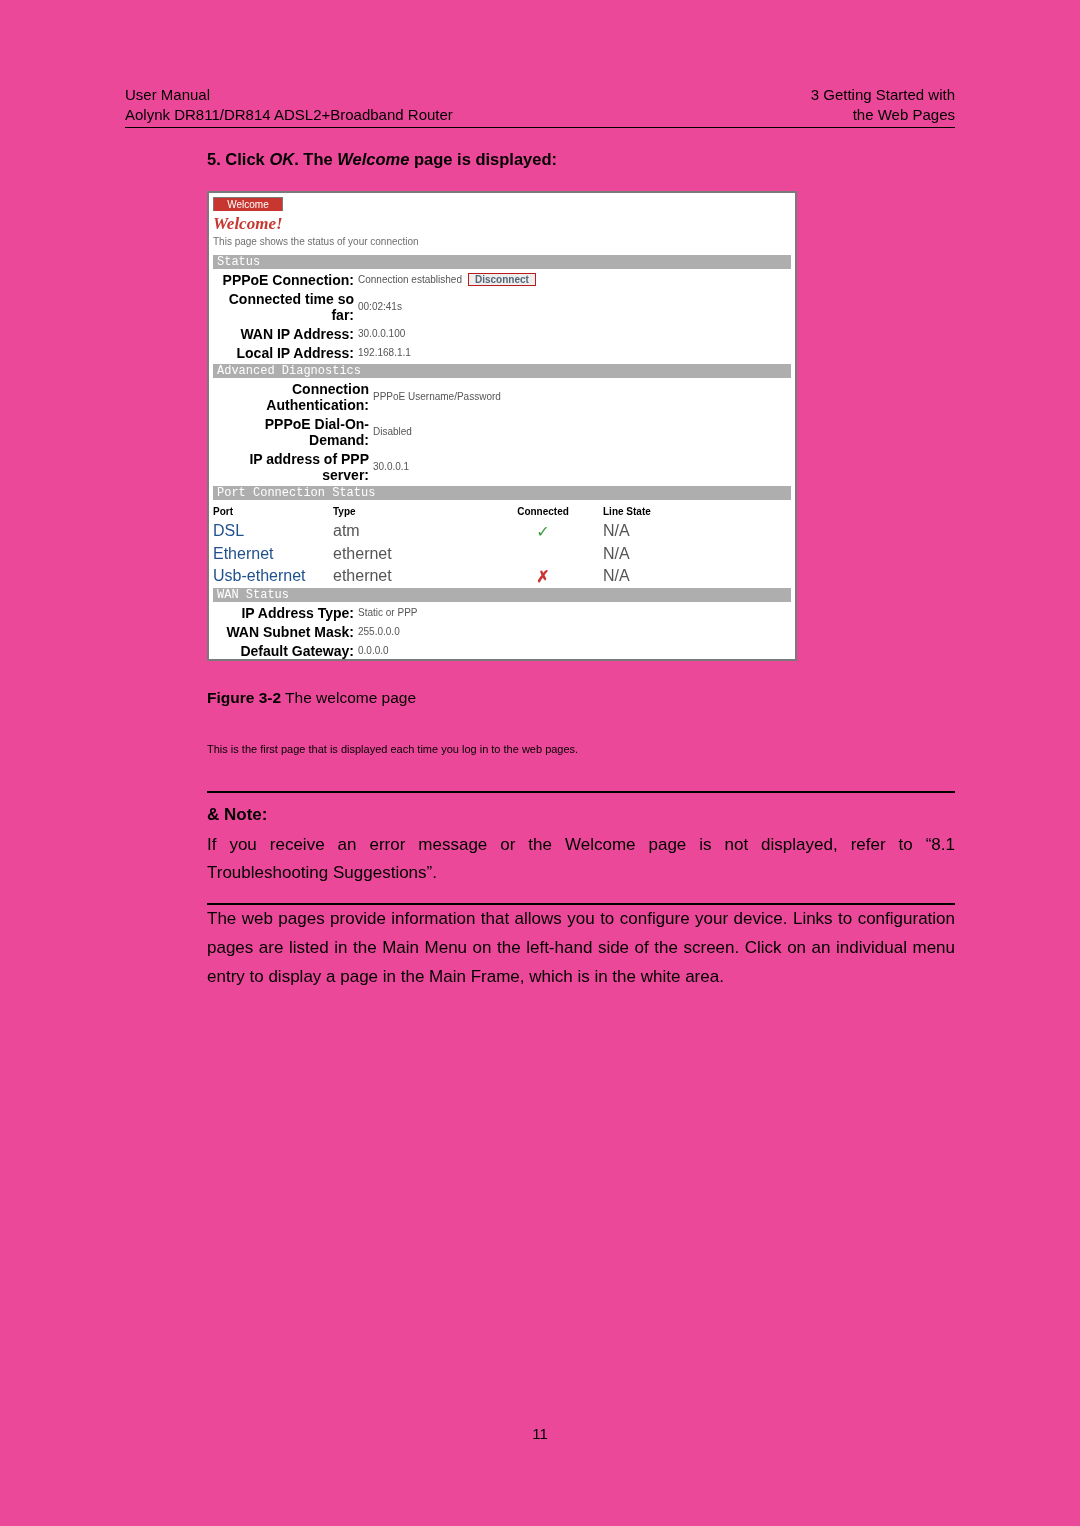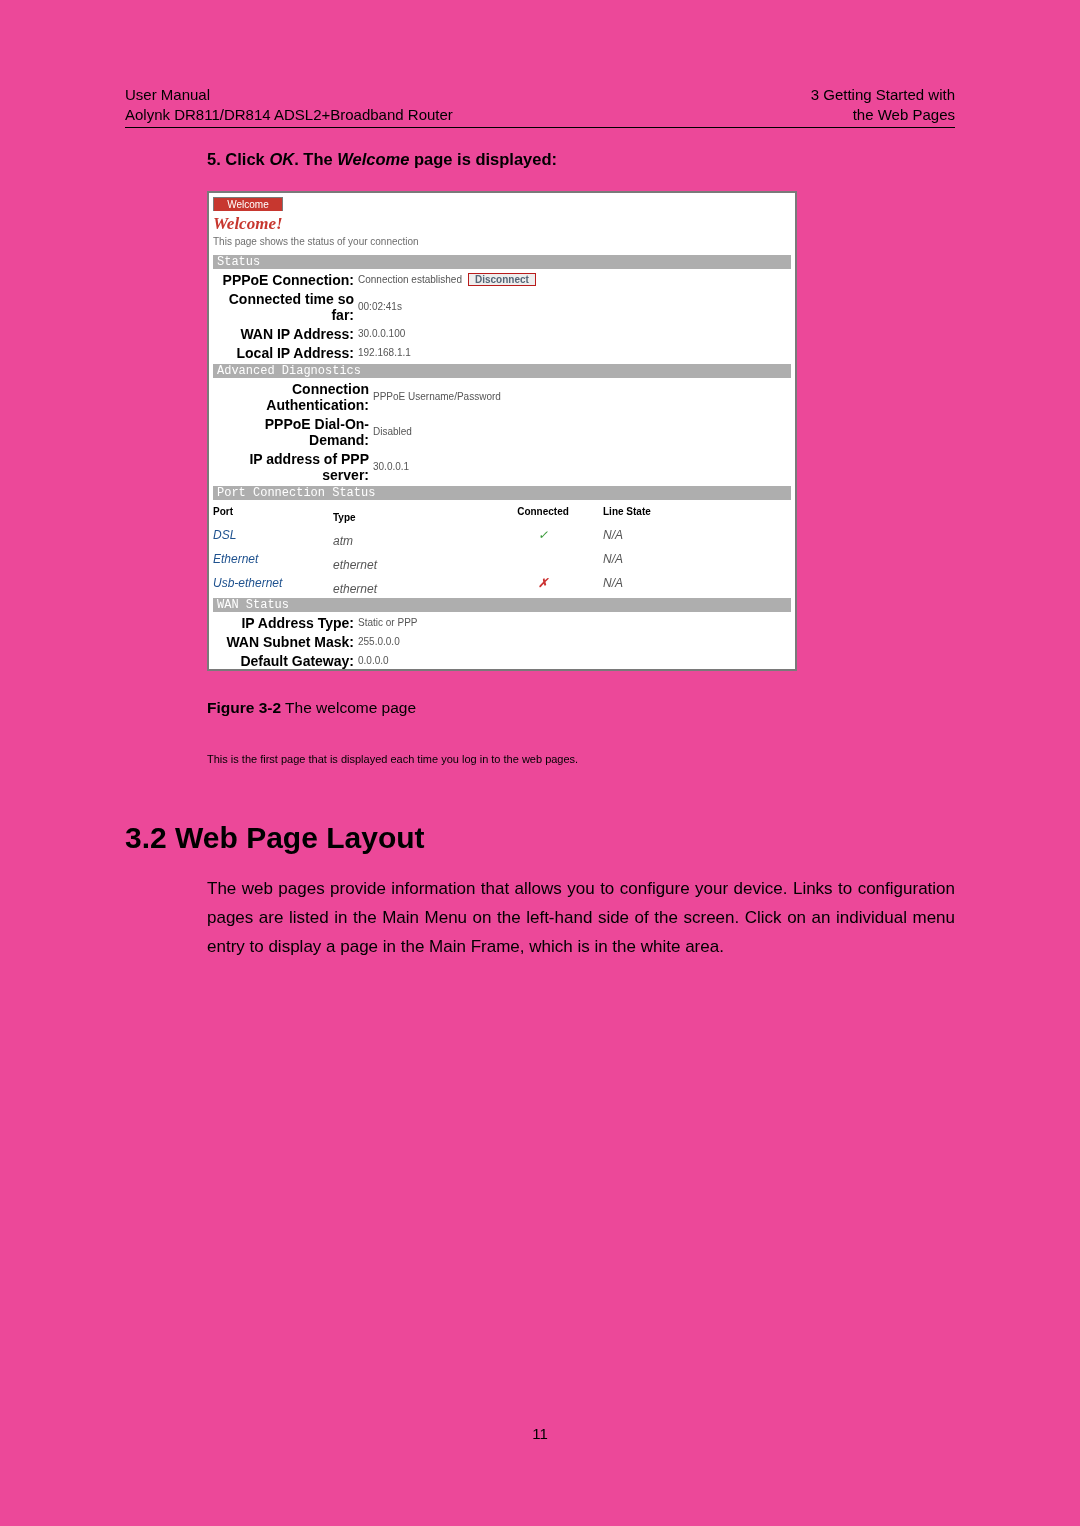--- a/index.html
+++ b/index.html
@@ -86,24 +86,24 @@
     background: #eee;
     font-size: 10px;
     padding: 0 6px;
     margin-left: 6px;
     color: #567;
     font-weight: bold;
   }
   .port-table { width: 100%; margin-top: 3px; }
   .pt-head, .pt-row { display: flex; }
   .pt-head { font-weight: bold; font-size: 10px; padding: 3px 0; }
-  .pt-row { font-size: 12px; padding: 2px 0; color: #1e518e; font-style: italic; }
+  .pt-row { font-size: 16px; padding: 2px 0; color: #1e518e; }
   .pt-row .c2, .pt-row .c4 { color: #555; }
   .c1 { width: 120px; }
-  .c2 { width: 150px; margin-top: 6px; }
+  .c2 { width: 150px; }
   .c3 { width: 120px; text-align: center; }
   .c4 { width: 100px; }
   .check { color: #3a9a3a; }
   .cross { color: #c33; font-weight: bold; }
 
   .caption {
     margin: 28px 0 0 82px;
     font-size: 15.5px;
   }
   .caption b { font-weight: bold; }
@@ -248,18 +248,23 @@
       <div class="kv-val">0.0.0.0</div>
     </div>
   </div>
 
   <div class="caption">
     <b>Figure 3-2</b><span> The welcome page</span>
   </div>
 
   <div class="body-text">This is the first page that is displayed each time you log in to the web pages.</div>
 
-
-  <div class="h2">3.2  Web Page Layout</div>
+  <div class="note-block">
+    <div class="note-head">
+      <span>&amp;   </span><span>Note:</span>
+    </div>
+    <div class="note-body">If you receive an error message or the Welcome page is not displayed, refer to “8.1 Troubleshooting Suggestions”.</div>
+  </div>
+
   <div class="para">The web pages provide information that allows you to configure your device. Links to configuration pages are listed in the Main Menu on the left-hand side of the screen. Click on an individual menu entry to display a page in the Main Frame, which is in the white area.</div>
 
   <div class="page-num">11</div>
 </div>
 
 </body></html>

